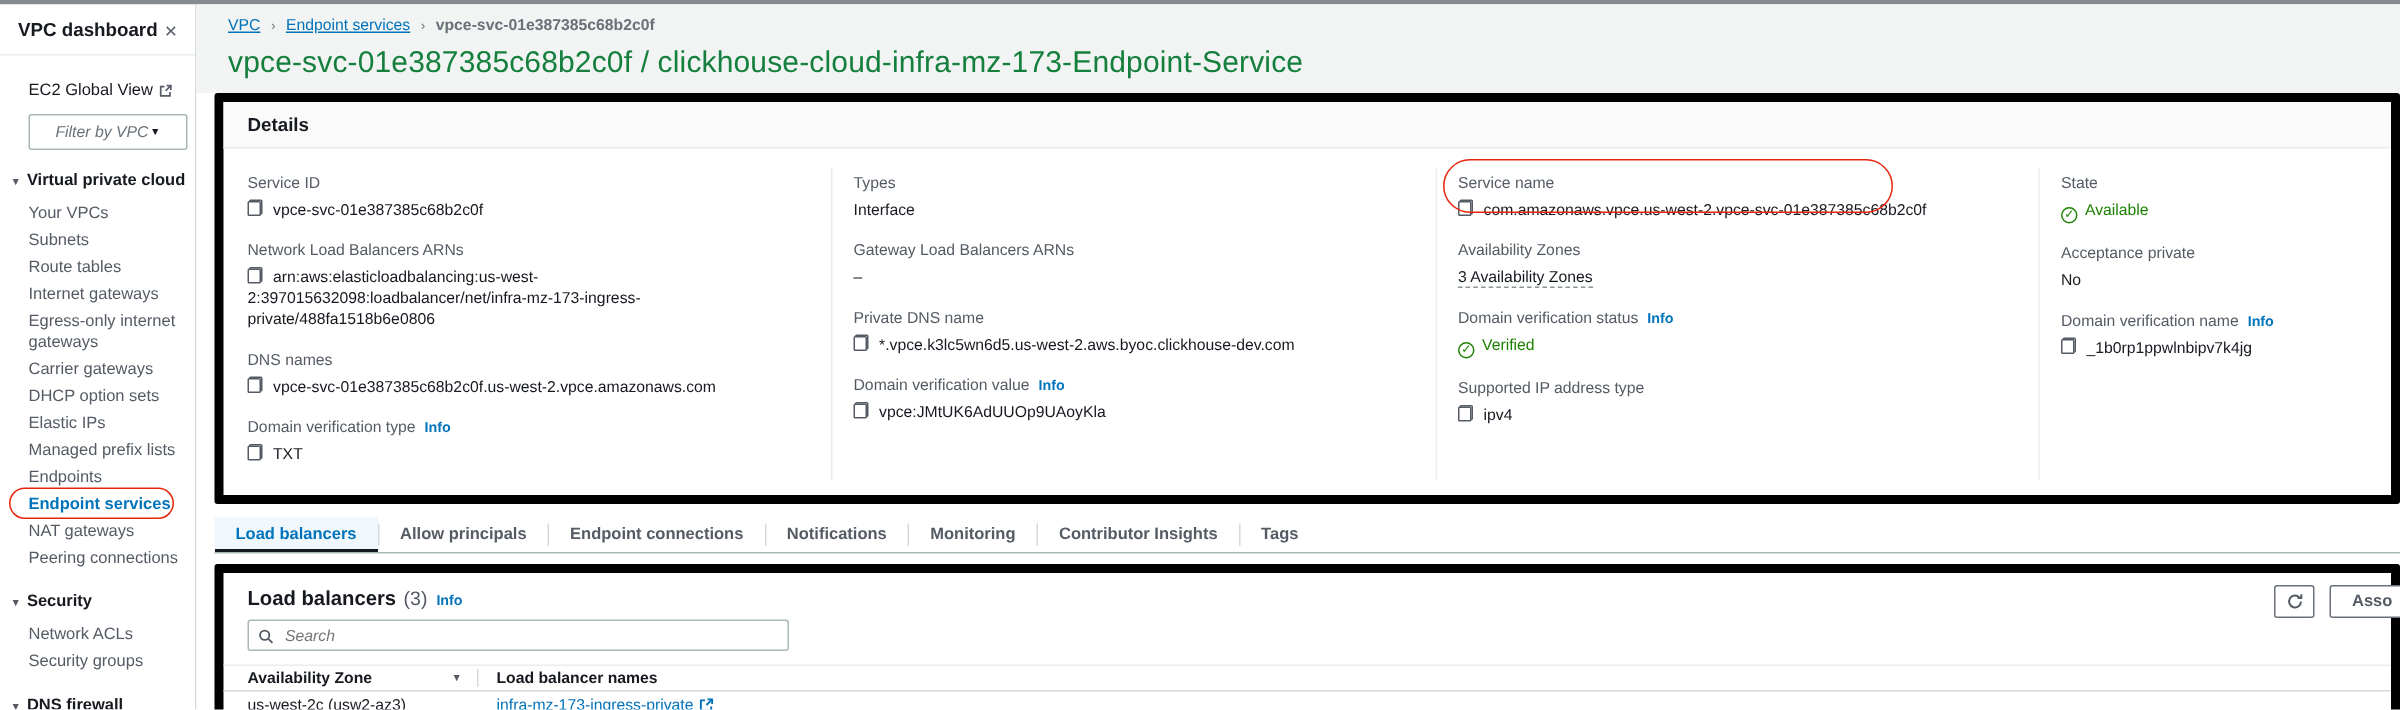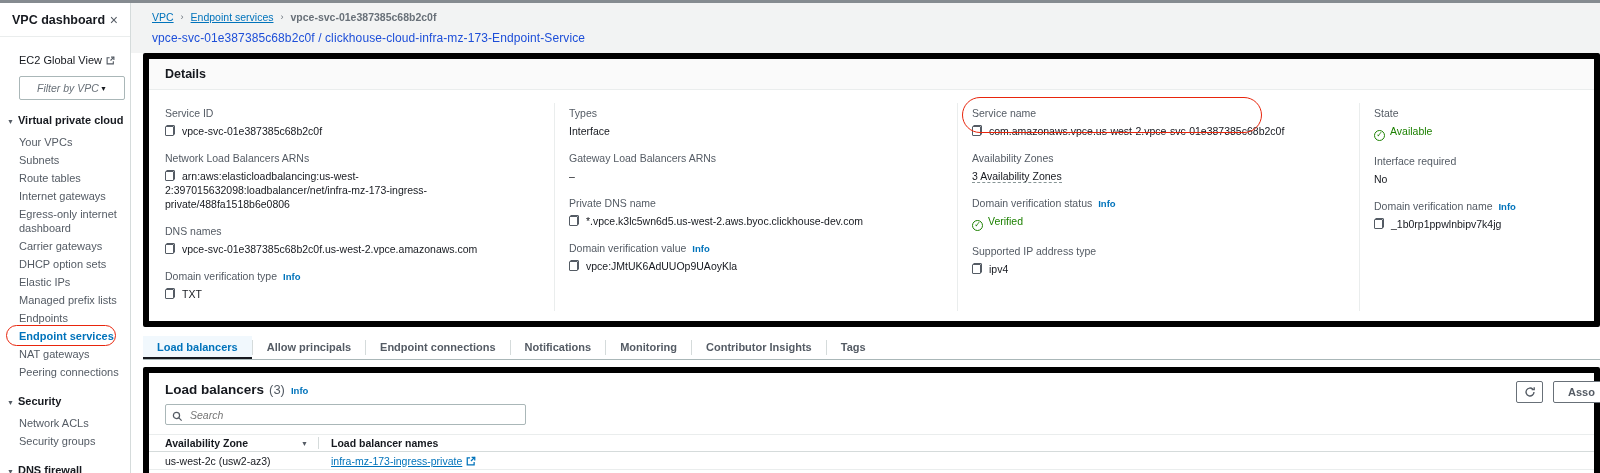--- a/index.html
+++ b/index.html
@@ -29,21 +29,21 @@
   .oval { position: absolute; border: 1.6px solid #e8250c; border-radius: 12px; pointer-events: none; }
   .side-oval { left: -13px; top: -3px; width: 110px; height: 21px; }
 
   
   .main { flex: 1; min-width: 0; background: #fff; position: relative; }
   .main-top { background: #f2f3f3; padding: 8px 0 8px 21px; }
   .breadcrumb { display: flex; align-items: center; gap: 7px; font-size: 10.5px; }
   .crumb-link { color: #0073bb; text-decoration: underline; cursor: pointer; }
   .crumb-sep { color: #687078; font-size: 9px; }
   .crumb-current { color: #687078; font-weight: 600; }
-  .page-title { font-size: 12px; font-weight: 400; color: #1d4ed8; margin-top: 8px; letter-spacing: 0.1px; }
+  .page-title { font-size: 20px; font-weight: 400; color: #15803d; margin-top: 8px; letter-spacing: 0.1px; }
 
   .card { margin-left: 12px; width: calc(100% - 12px); background: #fff; border: 6px solid #000000; border-radius: 2px; }
   .card-header { padding: 8px 16px; font-size: 12.5px; font-weight: 700; background: #fafafa; border-bottom: 1px solid #eaeded; }
 
   
   .details-body { display: grid; grid-template-columns: 389px 403px 402px 1fr; padding: 13px 16px 10px 16px; }
   .d-col { padding-right: 16px; min-width: 0; }
   .d-col + .d-col { border-left: 1px solid #eaeded; padding-left: 14px; }
   .d-field { margin-bottom: 10px; position: relative; }
   .d-label-row { margin-bottom: 3px; }
@@ -117,21 +117,21 @@
       </div>
       <nav id="sidebar-nav">
           <div class="side-section-header">
             <span class="caret">▼</span>
             <span>Virtual private cloud</span>
           </div>
           <div class="side-item">Your VPCs</div>
           <div class="side-item">Subnets</div>
           <div class="side-item">Route tables</div>
           <div class="side-item">Internet gateways</div>
-          <div class="side-item">Egress-only internet dashboard</div>
+          <div class="side-item">Egress-only internet gateways</div>
           <div class="side-item">Carrier gateways</div>
           <div class="side-item">DHCP option sets</div>
           <div class="side-item">Elastic IPs</div>
           <div class="side-item">Managed prefix lists</div>
           <div class="side-item">Endpoints</div>
           <div class="side-item active">Endpoint services<div class="oval side-oval"></div></div>
           <div class="side-item">NAT gateways</div>
           <div class="side-item">Peering connections</div>
           <div class="side-section-header">
             <span class="caret">▼</span>
@@ -216,21 +216,21 @@
               <div class="d-label-row"><span class="d-label">Supported IP address type</span></div>
               <div class="d-valrow"><span class="copy-ic"></span><span>ipv4</span></div>
             </div>
           </div>
           <div class="d-col">
             <div class="d-field">
               <div class="d-label-row"><span class="d-label">State</span></div>
               <div class="d-valrow"><span class="check-ic">✓</span><span class="status-text">Available</span></div>
             </div>
             <div class="d-field">
-              <div class="d-label-row"><span class="d-label">Interface required</span></div>
+              <div class="d-label-row"><span class="d-label">Acceptance private</span></div>
               <div class="d-valrow"><span>No</span></div>
             </div>
             <div class="d-field">
               <div class="d-label-row"><span class="d-label">Domain verification name</span><span class="info-link">Info</span></div>
               <div class="d-valrow"><span class="copy-ic"></span><span>_1b0rp1ppwlnbipv7k4jg</span></div>
             </div>
           </div>
         </div>
     </div>
 

